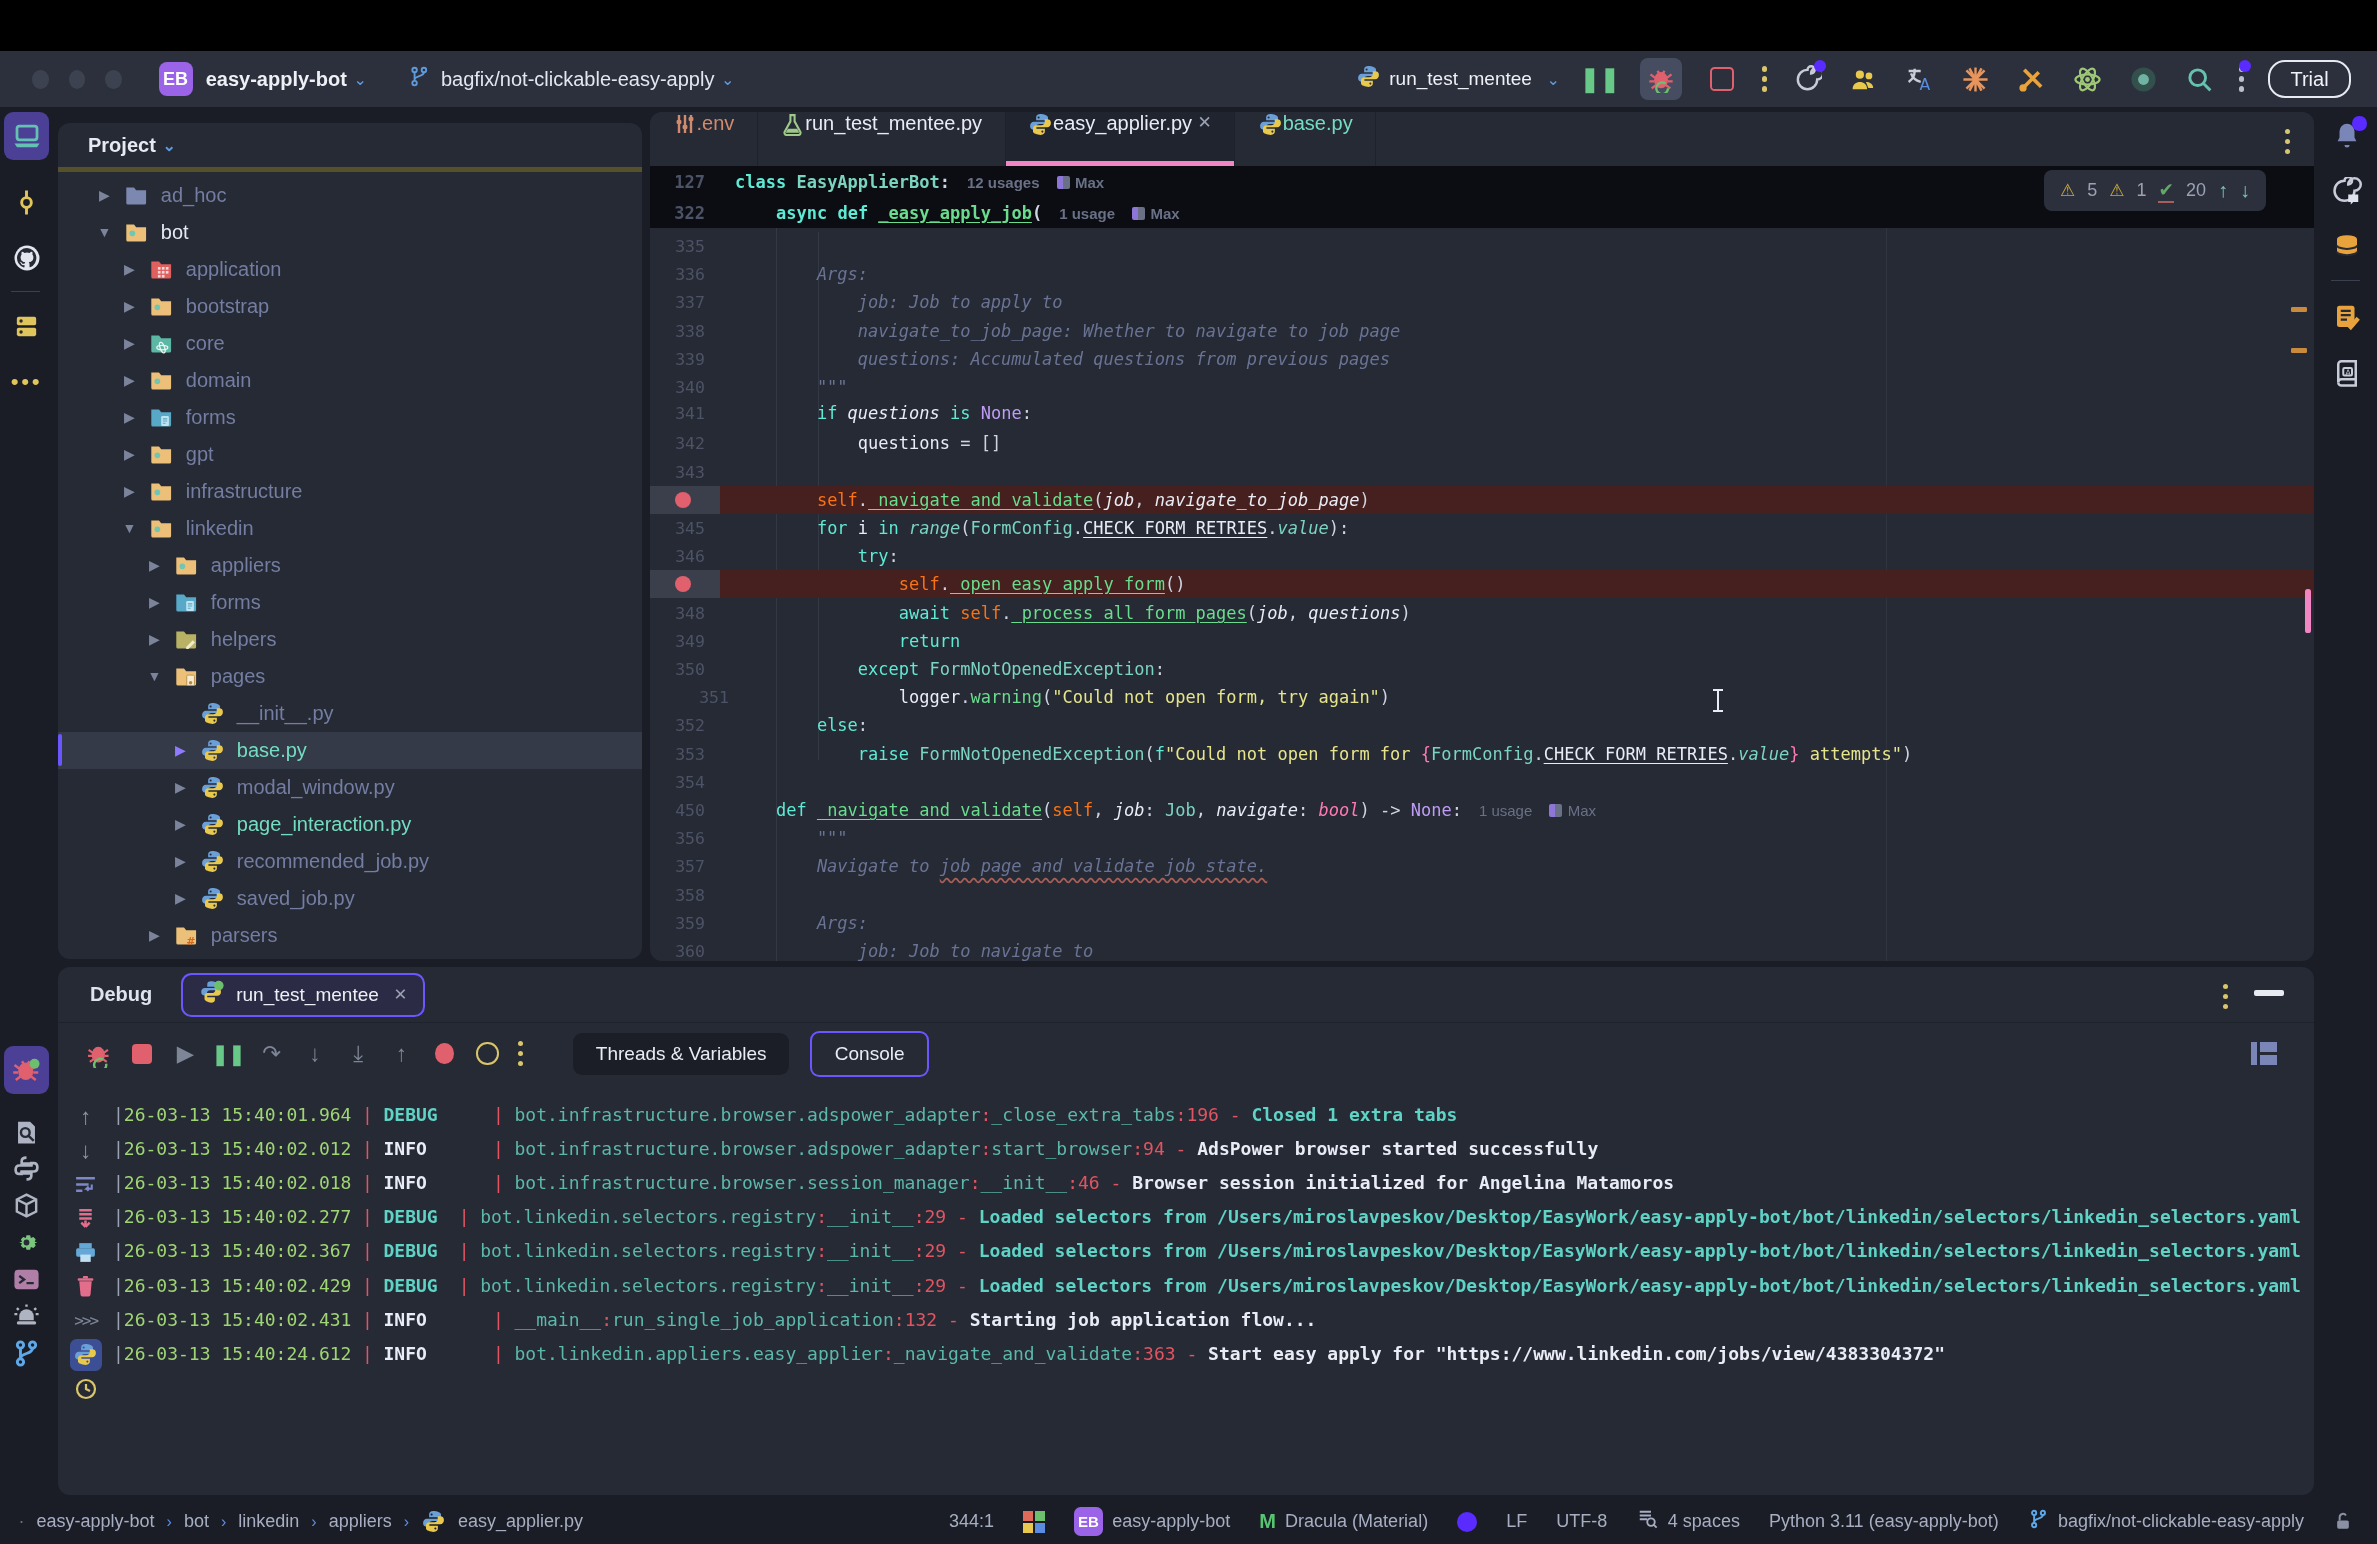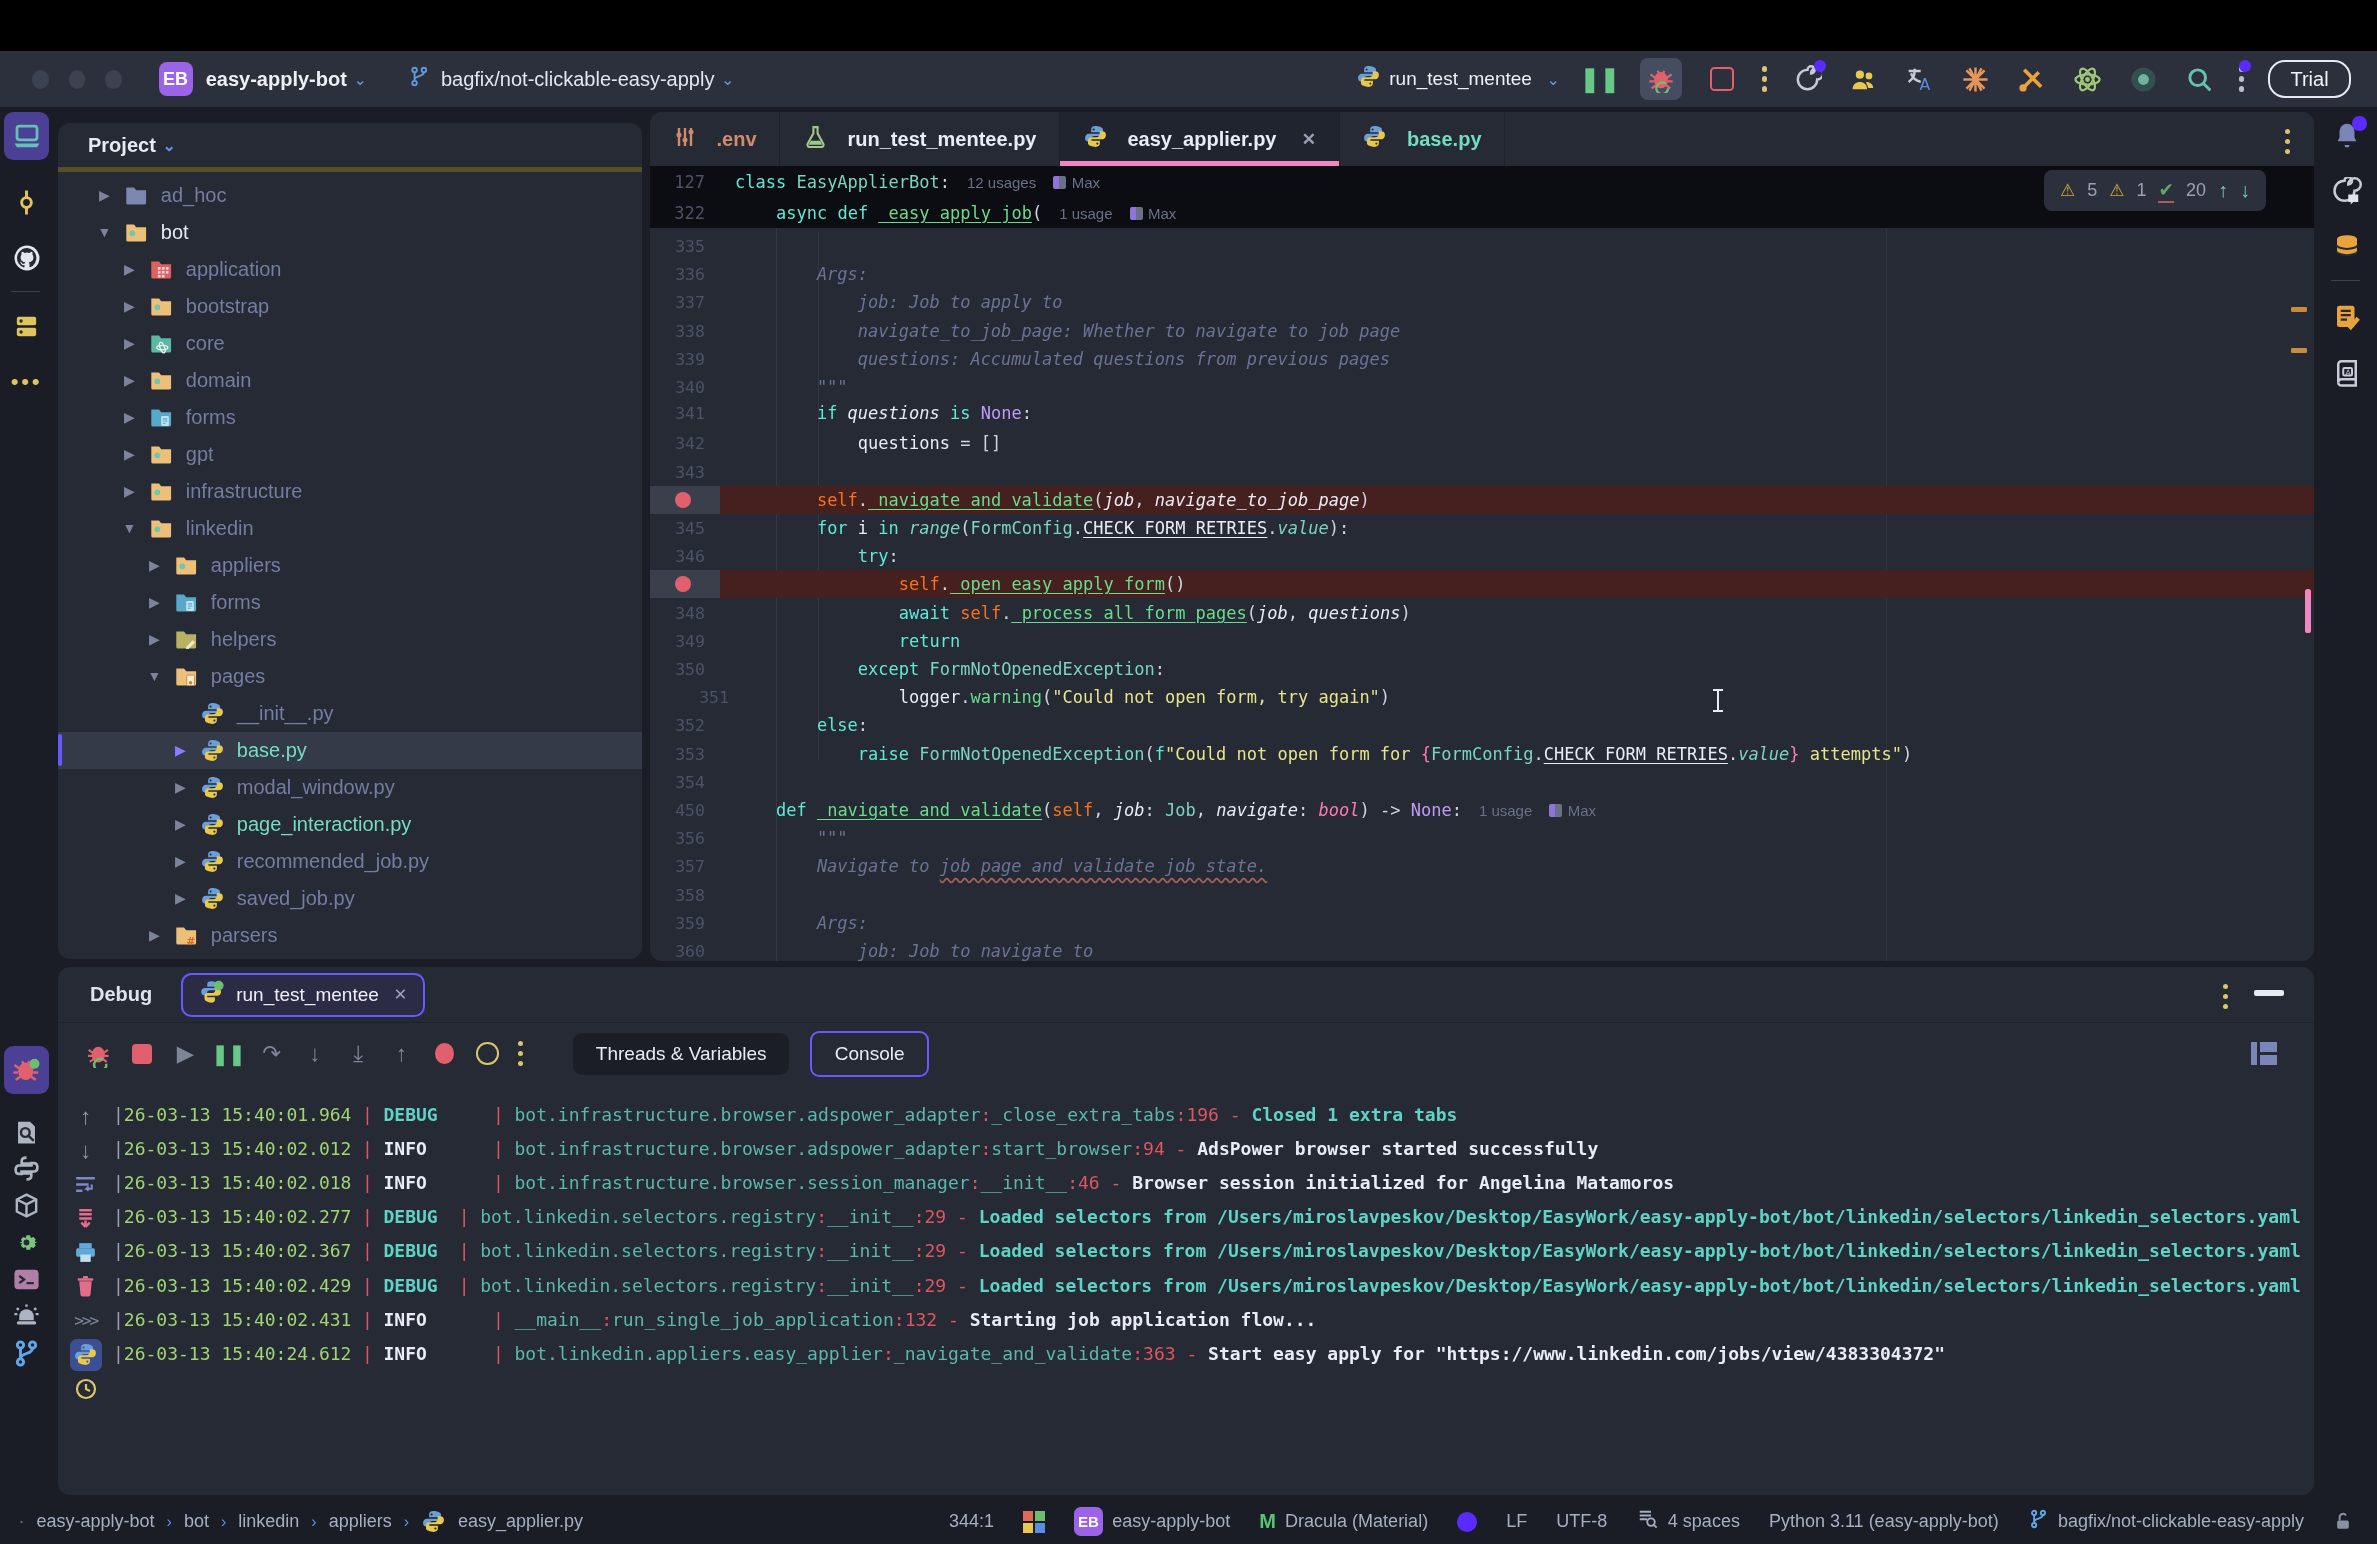--- a/index.html
+++ b/index.html
@@ -52,29 +52,29 @@
   .trow{position:relative;height:37px;display:flex;align-items:center;font-size:20px;}
   .trow .arrow{width:17px;font-size:14px;color:#7c849c;text-align:center;margin-right:9.2px;flex:none;}
   .trow .arrow.purple{color:#8f7bff;}
   .trow .ticon{width:28px;height:28px;margin-right:10.6px;flex:none;display:flex;align-items:center;justify-content:center;}
   .trow.selected{background:#343a48;}
   .trow.selected::before{content:"";position:absolute;left:0;top:2.6px;bottom:2.6px;width:4px;border-radius:2px;background:#6b57ff;}
   .t-dim{color:#747da2;} .t-white{color:#e6e9f2;} .t-teal{color:#74ddc1;}
 
   
   .tabrow{height:54px;display:flex;align-items:stretch;background:#262a35;position:relative;}
-  .etab{display:flex;align-items:center;gap:20px;padding:0 22.5px;font-size:20px;border-right:1.3px solid #1e222b;position:relative;font-weight:bold;}
+  .etab{display:flex;gap:0;padding:0 22.5px;font-size:20px;border-right:1.3px solid #1e222b;position:relative;}
   .etab.active{background:#20242e;}
   .etab.active::after{content:"";position:absolute;left:0;right:0;bottom:0;height:4.6px;background:#f286c4;}
   .etab .close{color:#9aa1b2;font-size:17px;margin-left:5.3px;}
   .tab-env{color:#d08a6d;} .tab-white{color:#e9ecf5;} .tab-teal{color:#74ddc1;}
   .tabrow .kebab{position:absolute;right:24px;top:17px;}
 
   .sticky{position:absolute;left:0;top:54px;width:100%;height:62px;background:#0c0d12;}
-  .srow{position:absolute;height:31px;display:flex;align-items:center;width:100%;}
+  .srow{position:absolute;height:31px;display:flex;align-items:center;width:100%;font-weight:bold;}
   .snum{position:absolute;width:55px;text-align:right;color:#4d5366;font-size:17px;}
   .scode{position:absolute;font-size:17px;white-space:pre;}
   .meta{font-family:"Liberation Sans",sans-serif;color:#6a7187;font-size:15px;margin-left:17px;}
   .maxi{display:inline-block;width:13.2px;height:13.2px;margin:0 5.3px 0 17px;vertical-align:-1.3px;
         background:linear-gradient(90deg,#8e76d8 45%,#6a7187 45%);border-radius:2px;}
   .inspect{position:absolute;right:48px;top:4px;height:41px;background:#2c303c;border-radius:8px;
            display:flex;align-items:center;gap:12px;padding:0 16px;font-size:18px;color:#9aa1b2;}
   .wtri{color:#c9a83c;font-size:17px;}
   .okch{color:#62a867;font-size:18.5px;border-bottom:2px solid #a85f58;}
   .navarr{color:#74c7b8;font-size:20px;}

